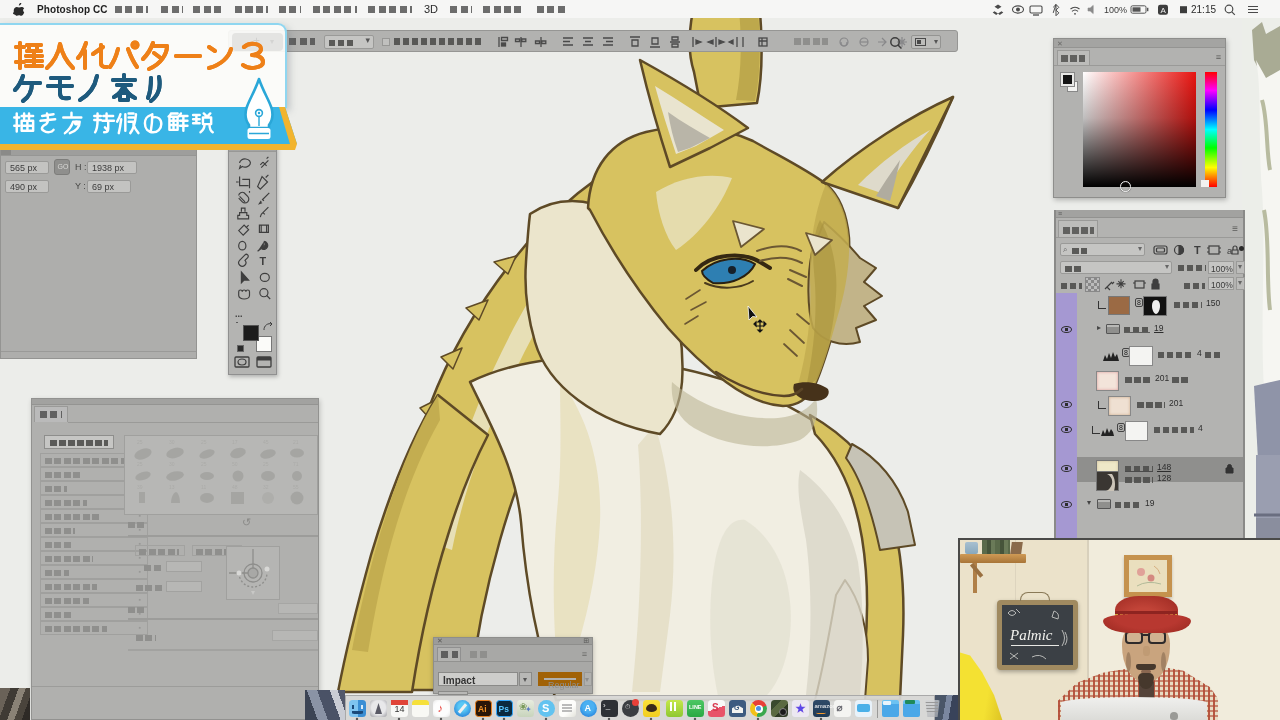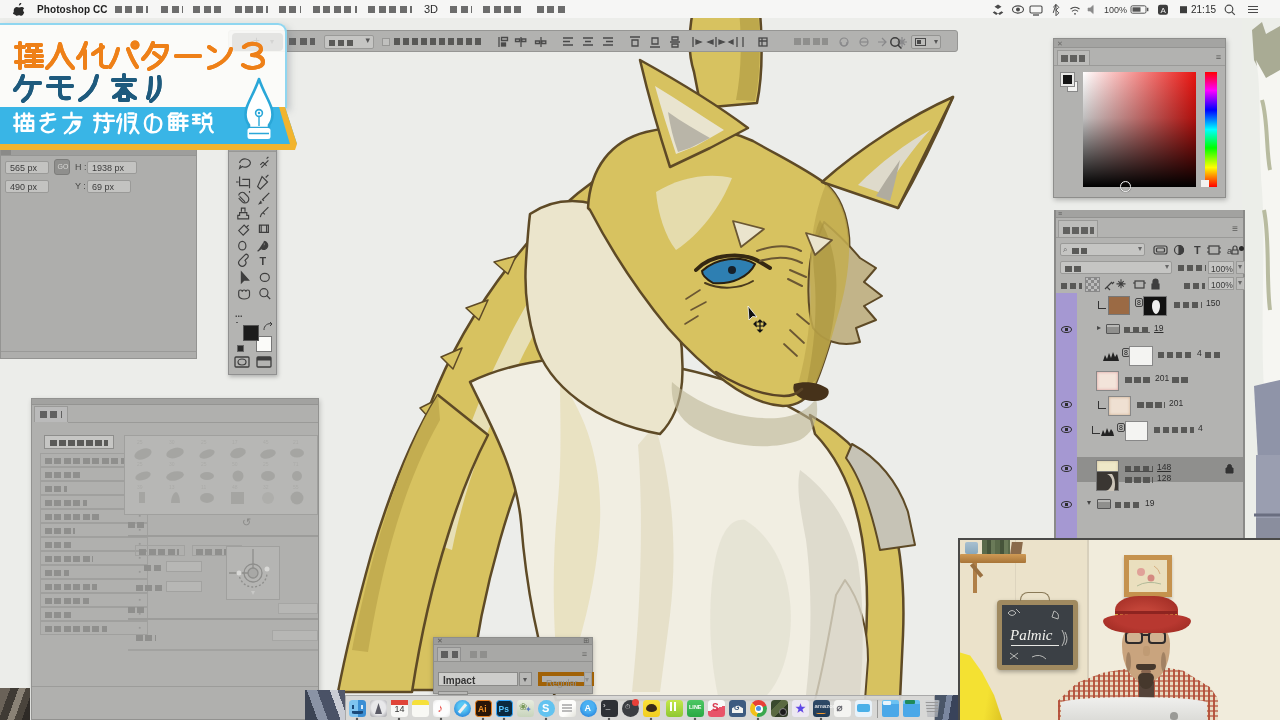--- a/index.html
+++ b/index.html
@@ -553,21 +553,21 @@
     <span class="jt abs" style="left:7px;top:13px;width:17px;height:7px;"></span>
     <span class="jtf abs" style="left:36px;top:13px;width:17px;height:7px;"></span>
     <span class="abs" style="right:5px;top:11px;font-size:9px;color:#6a6a68;">≡</span>
     <div class="abs" style="left:0;top:23px;width:100%;height:1px;background:#929290;"></div>
     <div class="abs" style="left:4px;top:34px;width:80px;height:14px;background:#cdcdcb;border:1px solid #8a8a88;">
         <span class="abs" style="left:4px;top:1.5px;font-size:10px;font-weight:bold;color:#333;">Impact</span>
       </div>
     <div class="abs" style="left:85px;top:34px;width:13px;height:14px;background:#b8b8b6;border:1px solid #8a8a88;">
         <span class="abs" style="left:3px;top:2px;font-size:8px;color:#555;">▾</span>
       </div>
-    <div class="abs" style="left:104px;top:34px;width:56px;height:14px;background:#b0b0ae;border:4px solid #a16207;">
+    <div class="abs" style="left:104px;top:34px;width:44px;height:14px;background:#b0b0ae;border:6px solid #a16207;">
         <span class="abs" style="left:4px;top:2px;font-size:9px;color:#8e8e8c;">Regular</span>
       </div>
     <div class="abs" style="left:150px;top:34px;width:8px;height:14px;background:#b0b0ae;border:1px solid #9a9a98;">
         <span class="abs" style="left:0px;top:2px;font-size:8px;color:#8e8e8c;">▾</span>
       </div>
     <div class="abs" style="left:4px;top:53px;width:30px;height:4px;background:#b8b8b6;border:1px solid #8a8a88;"></div>
   </div>
   <div class="abs" style="left:0;top:688px;width:30px;height:32px;background:linear-gradient(110deg,#6a6258 0 25%,#3f3a34 25% 45%,#8a8276 45% 62%,#4a443c 62% 80%,#2e2a26 80%);"></div>
   <div class="abs" style="left:305px;top:690px;width:40px;height:30px;background:linear-gradient(70deg,#3c4454 0 25%,#8a93a5 25% 45%,#4a5266 45% 70%,#c9ccd4 70% 85%,#53596b 85%);"></div>
   <div class="abs" style="left:935px;top:695px;width:25px;height:25px;background:linear-gradient(100deg,#4a5668 0 40%,#7a87a0 40% 60%,#39435a 60%);"></div>

